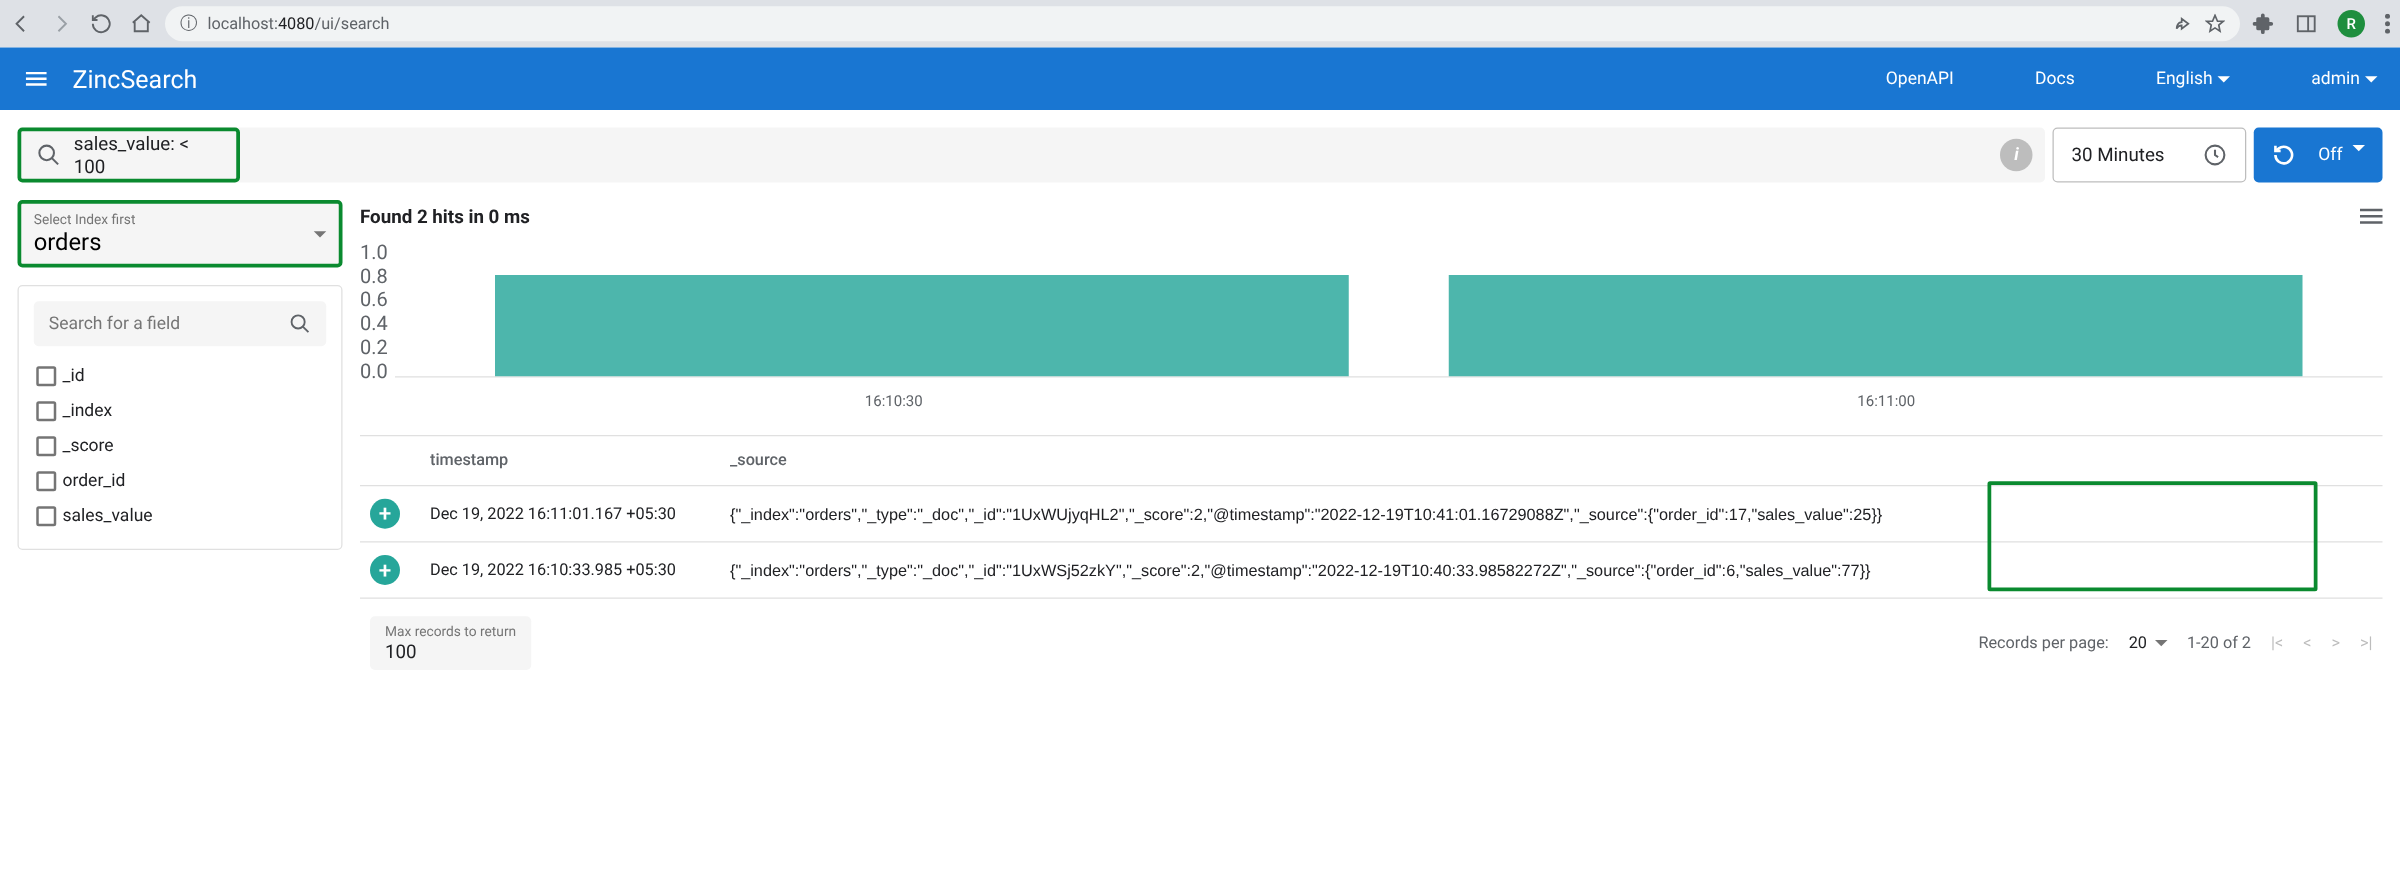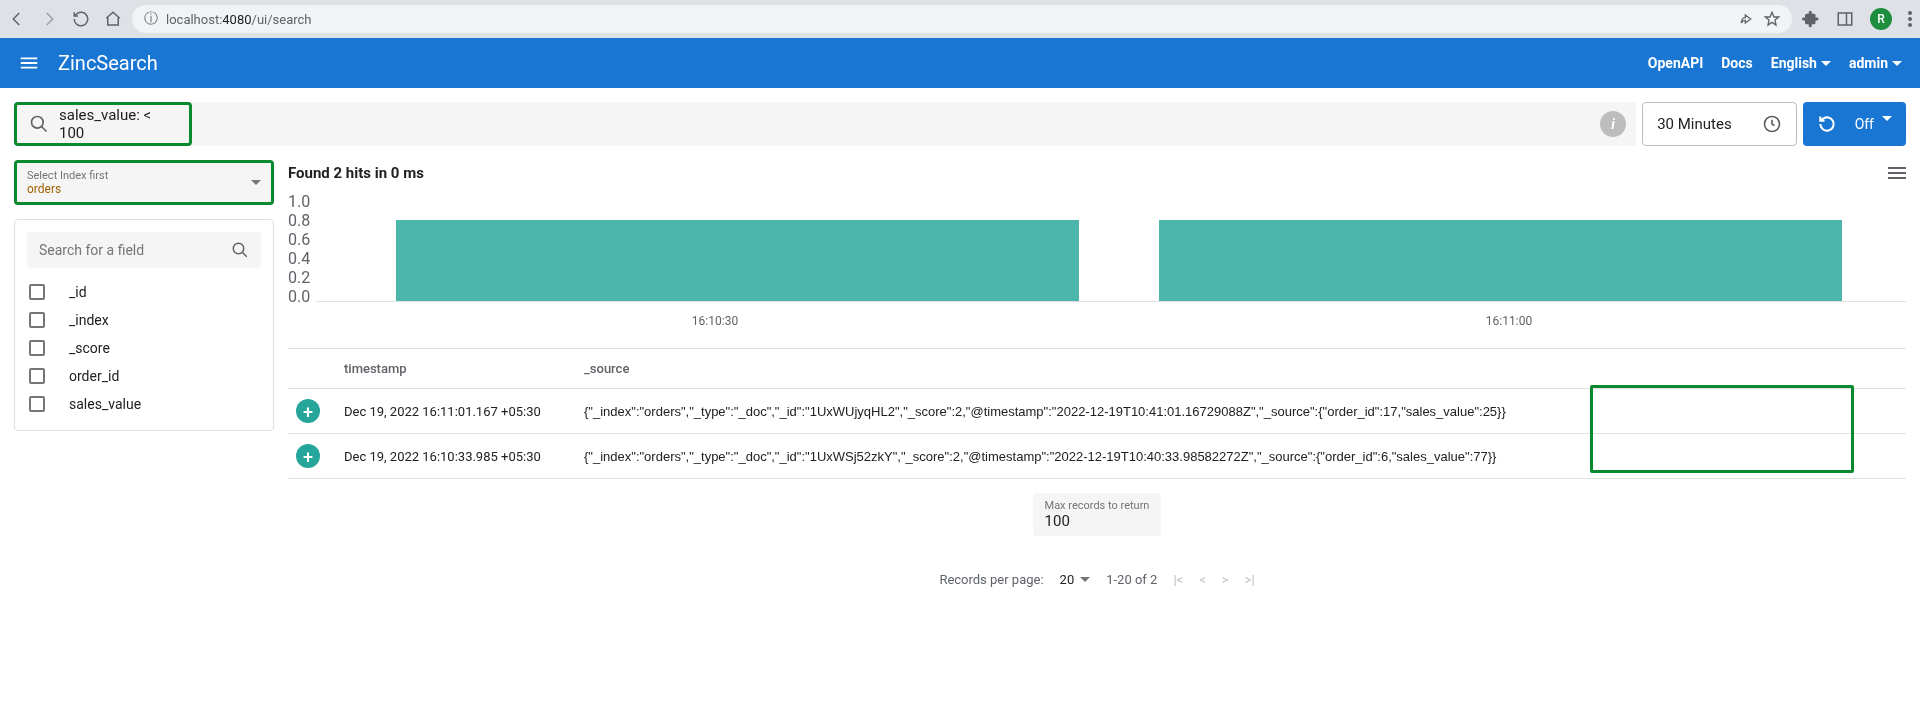--- a/index.html
+++ b/index.html
@@ -11,21 +11,21 @@
   .nav-icons .dis { color: #9aa0a6; }
   .addr { flex: 1; height: 28px; background: #f1f3f4; border-radius: 14px; display: flex; align-items: center; padding: 0 12px; gap: 8px; color: #5f6368; font-size: 13px; }
   .addr .secure { font-size: 14px; }
   .right-icons { display: flex; align-items: center; gap: 16px; color: #5f6368; }
   .avatar { width: 22px; height: 22px; border-radius: 50%; background: #1e8e3e; color: #fff; display: flex; align-items: center; justify-content: center; font-size: 12px; font-weight: 500; }
 
   
   .app-header { height: 50px; background: #1976d2; color: #fff; display: flex; align-items: center; padding: 0 18px; gap: 18px; }
   .app-header .brand { font-size: 20px; font-weight: 400; }
   .app-header .spacer { flex: 1; }
-  .app-header .link { font-size: 14px; font-weight: 700; cursor: pointer; }
+  .app-header .link { font-size: 14px; font-weight: 400; cursor: pointer; margin-left: 47px; }
   .app-header .link-dd { display: flex; align-items: center; gap: 4px; }
   .caret { width: 0; height: 0; border-left: 5px solid transparent; border-right: 5px solid transparent; border-top: 5px solid #fff; }
 
   
   .search-row { display: flex; align-items: center; gap: 6px; padding: 14px; }
   .search-wrap { flex: 1; position: relative; }
   .search-box { height: 44px; background: #f5f5f5; border-radius: 4px; display: flex; align-items: center; padding: 0 12px; gap: 10px; font-size: 15px; color: #3c4043; border: 3px solid #0a8a2f; width: 178px; }
   .search-box-full { position: absolute; left: 0; right: 0; height: 44px; background: #f5f5f5; border-radius: 4px; z-index: -1; }
   .search-text { font-size: 15px; color: #202124; }
   .info-circle { width: 26px; height: 26px; border-radius: 50%; background: #bdbdbd; color: #fff; display: flex; align-items: center; justify-content: center; font-size: 14px; font-style: italic; font-weight: bold; position: absolute; right: 10px; top: 9px; }
@@ -34,25 +34,25 @@
   .refresh-btn .sep { display: flex; align-items: flex-start; gap: 8px; }
 
   
   .body-row { display: flex; align-items: flex-start; padding: 0 14px; gap: 14px; }
 
   
   .sidebar { width: 260px; }
   .index-select { border: 3px solid #0a8a2f; background: #f5f5f5; border-radius: 4px; padding: 6px 10px; display: flex; align-items: center; justify-content: space-between; cursor: pointer; margin-bottom: 14px; }
   .index-select .col { display: flex; flex-direction: column; }
   .index-select .lbl { font-size: 11px; color: #757575; }
-  .index-select .val { font-size: 12px; color: #a16207; }
+  .index-select .val { font-size: 19px; color: #000000; }
   .caret-grey { width: 0; height: 0; border-left: 5px solid transparent; border-right: 5px solid transparent; border-top: 5px solid #757575; }
   .fields-card { border: 1px solid #e0e0e0; border-radius: 4px; padding: 12px; }
   .field-search { height: 36px; background: #f5f5f5; border-radius: 4px; display: flex; align-items: center; justify-content: space-between; padding: 0 12px; color: #757575; margin-bottom: 10px; font-size: 14px; }
-  .field-item { display: flex; align-items: flex-end; gap: 24px; padding: 6px 2px; font-size: 14px; color: #202124; }
+  .field-item { display: flex; align-items: flex-end; gap: 5px; padding: 6px 2px; font-size: 14px; color: #202124; }
   .chk { width: 16px; height: 16px; border: 2px solid #757575; border-radius: 2px; }
 
   
   .main { flex: 1; }
   .results-head { display: flex; align-items: center; justify-content: space-between; margin: 4px 0 10px 0; }
   .results-head .txt { font-size: 15px; font-weight: 700; }
   .hamb { display: flex; flex-direction: column; gap: 3px; cursor: pointer; }
   .hamb div { width: 18px; height: 2px; background: #5f6368; }
 
   
@@ -69,21 +69,21 @@
   .tbl-head { display: flex; border-top: 1px solid #e0e0e0; border-bottom: 1px solid #e0e0e0; padding: 12px 8px; font-size: 13px; color: #5f6368; font-weight: 500; }
   .col-exp { width: 48px; }
   .col-ts { width: 240px; }
   .col-src { flex: 1; }
   .tbl-row { display: flex; align-items: center; border-bottom: 1px solid #e0e0e0; padding: 10px 8px; font-size: 13px; }
   .expand-btn { width: 24px; height: 24px; border-radius: 50%; background: #26a69a; color: #fff; display: flex; align-items: center; justify-content: center; font-size: 18px; font-weight: 500; cursor: pointer; }
   .source-cell { flex: 1; position: relative; font-family: Arial, sans-serif; }
   .src-hl-box { position: absolute; right: 52px; top: -4px; width: 264px; height: 88px; border: 3px solid #0a8a2f; border-radius: 2px; pointer-events: none; }
 
   
-  .tbl-footer { display: flex; align-items: center; padding: 14px 8px; gap: 18px; font-size: 13px; color: #5f6368; flex-direction: column; }
+  .tbl-footer { display: flex; align-items: center; padding: 14px 8px; gap: 18px; font-size: 13px; color: #5f6368; }
   .max-rec { background: #f5f5f5; border-radius: 4px; padding: 6px 12px; display: flex; flex-direction: column; }
   .max-rec .l { font-size: 11px; color: #757575; }
   .max-rec .v { font-size: 15px; color: #202124; }
   .foot-spacer { flex: 1; }
   .pager { display: flex; align-items: flex-start; gap: 16px; }
   .pager .arrow { color: #bdbdbd; cursor: pointer; }
 
   svg { display: block; }
 </style>
 </head>

